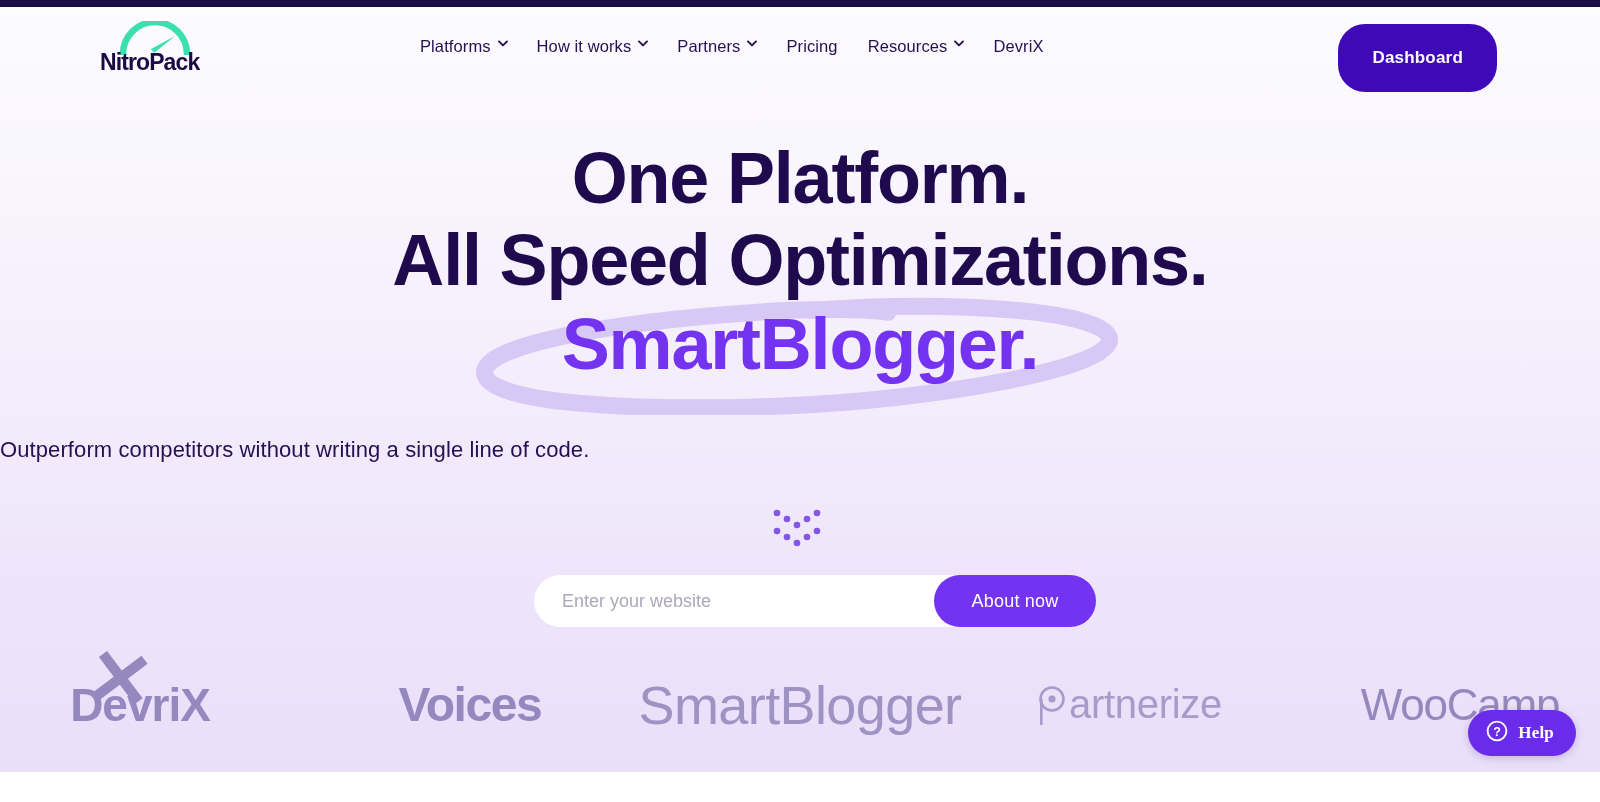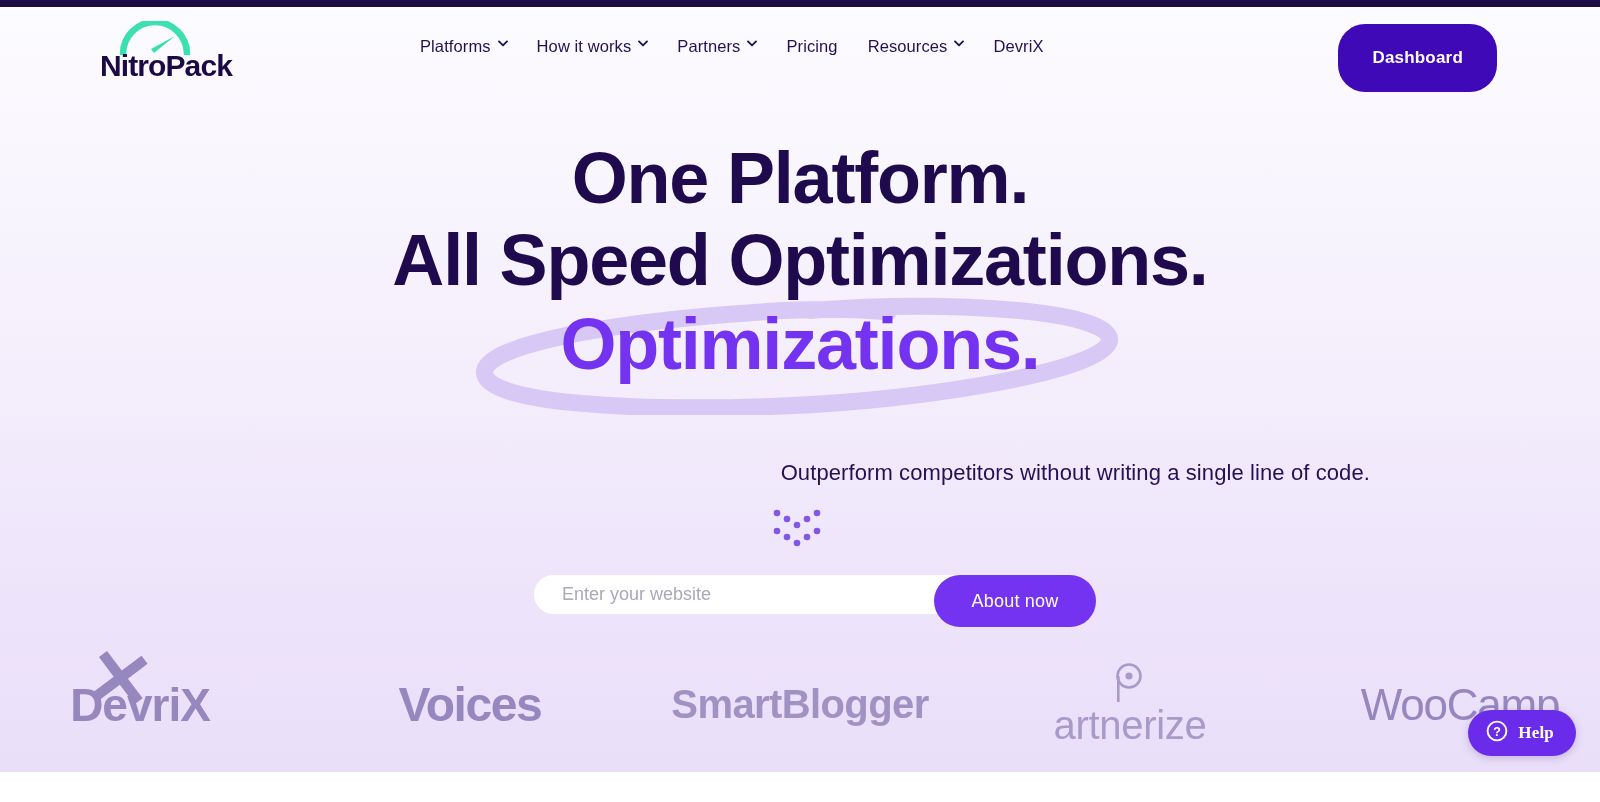--- a/index.html
+++ b/index.html
@@ -67,21 +67,21 @@
     position: absolute;
     left: 18px;
     top: 0px;
     width: 74px;
     height: 34px;
   }
   .logo-text {
     position: absolute;
     left: 0;
     top: 28px;
-    font-size: 30px;
+    font-size: 23px;
     font-weight: bold;
     letter-spacing: -0.9px;
     color: #1B0A43;
     white-space: nowrap;
   }
 
   .nav {
     position: absolute;
     left: 420px;
     top: 30px;
@@ -170,26 +170,25 @@
     color: #7433F0;
     letter-spacing: -1.2px;
     white-space: nowrap;
   }
 
   .subtitle {
     position: absolute;
     top: 430px;
     left: 0;
     width: 1370px;
-    text-align: right;
+    text-align: left;
     font-size: 22px;
     color: #231152;
     letter-spacing: 0.1px;
     z-index: 10;
-    margin-top: 23px;
   }
 
   
   .chevrons {
     position: absolute;
     left: 50%;
     top: 500px;
     transform: translateX(-50%);
     width: 70px;
     height: 50px;
@@ -203,21 +202,21 @@
     left: 50%;
     transform: translateX(-50%);
     width: 532px;
     height: 52px;
     z-index: 12;
   }
   .website-input {
     position: absolute;
     left: 0; top: 0;
     width: 532px;
-    height: 39px;
+    height: 52px;
     border-radius: 26px;
     border: none;
     outline: none;
     background: #ffffff;
     font-size: 18px;
     font-family: "Liberation Sans", sans-serif;
     color: #8b5cf6;
     padding: 0 180px 0 28px;
   }
   .website-input::placeholder { color: #ADA7B8; }
@@ -275,33 +274,32 @@
     color: #9488BE;
     line-height: 78px;
     transform: rotate(8deg);
   }
   .brand-voices {
     font-size: 48px;
     font-weight: bold;
     letter-spacing: -1.4px;
   }
   .brand-smartblogger {
-    font-size: 40px;
-    font-weight: bold;
+    font-size: 54px;
+    font-weight: normal;
     letter-spacing: -0.6px;
     color: #9E93C2;
   }
   .brand-partnerize {
     font-size: 40px;
     font-weight: normal;
     letter-spacing: -0.3px;
     color: #A79CC9;
     display: flex;
     align-items: center;
-    flex-direction: column;
   }
   .partnerize-p {
     display: inline-block;
     width: 30px;
     height: 42px;
     position: relative;
     margin-right: 1px;
   }
   .brand-woocamp {
     font-size: 44px;
@@ -409,21 +407,21 @@
             <g transform="rotate(-3 340 60)">
               <path d="M 352 16
                        C 500 13, 648 32, 650 60
                        C 652 90, 470 112, 320 110
                        C 170 108, 26 92, 24 62
                        C 22 34, 150 17, 300 15
                        C 360 14, 410 18, 430 22" fill="none" stroke="#D7C8F6" stroke-width="17" stroke-linecap="round"></path>
             </g>
           </svg>
         </span>
-        <span class="hl-auto">Optimizations.</span>
+        <span class="hl-auto">SmartBlogger.</span>
       </div>
     </div>
 
     <div class="subtitle">Outperform competitors without writing a single line of code.</div>
 
     <div class="chevrons">
       <svg viewBox="0 0 70 50" width="70" height="50">
         <g fill="#8257E6">
           <circle cx="12" cy="6" r="3.3"></circle>
             <circle cx="22" cy="12" r="3.3"></circle>

